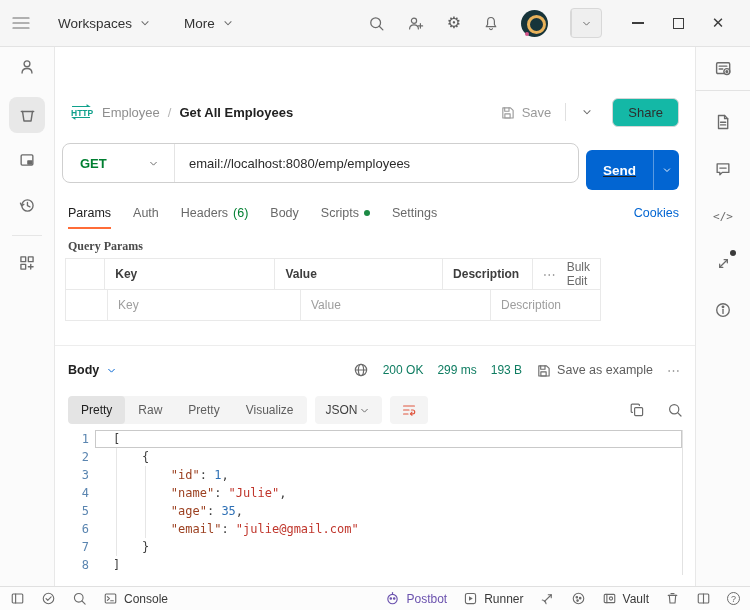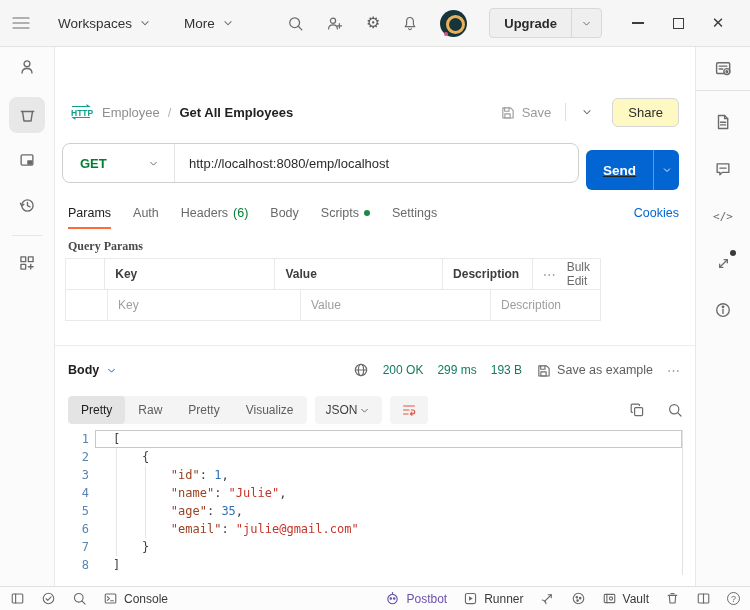--- a/index.html
+++ b/index.html
@@ -57,21 +57,21 @@
   
   .main { left:55px; top:47px; width:640px; height:539px; background:#fff; }
 
   .crumbrow { left:0; top:45px; width:640px; height:40px; display:flex; align-items:center; padding:0 16px 0 13px; gap:8px; }
   .crumb-col { font-size:13px; color:#8F8F8F; }
   .crumb-sep { font-size:13px; color:#B5B5B5; }
   .crumb-req { font-size:13px; color:#212121; font-weight:600; }
   .save-grp { display:flex; align-items:center; gap:7px; color:#9A9A9A; }
   .save-grp .savelbl { font-size:13px; }
   .vdiv { width:1px; height:18px; background:#E0E0E0; }
-  .share-btn { border:1px solid #D6D6D6; border-radius:6px; background:#fef9c3; padding:6px 15px; font-size:13px; color:#2E2E2E; margin-left:10px; }
+  .share-btn { border:1px solid #D6D6D6; border-radius:6px; background:#14b8a6; padding:6px 15px; font-size:13px; color:#2E2E2E; margin-left:10px; }
 
   .urlrow { left:0; top:96px; width:640px; height:40px; }
   .url-box { position:absolute; left:7px; top:0; width:517px; height:40px; border:1px solid #CFCFCF; border-radius:8px; background:#fff; display:flex; align-items:center; }
   .method-sec { width:112px; height:100%; display:flex; align-items:center; justify-content:space-between; padding:0 14px 0 17px; border-right:1px solid #E4E4E4; }
   .method-sec .mlabel { font-size:13px; font-weight:700; color:var(--get); }
   .url-text { padding-left:14px; font-size:13px; color:#2B2B2B; }
   .send-btn { position:absolute; left:531px; top:7px; width:93px; height:40px; background:var(--blue); border-radius:6px; display:flex; align-items:stretch; overflow:hidden;text-decoration:underline; }
   .send-btn .slbl { flex:1; display:flex; align-items:center; justify-content:center; color:#fff; font-size:13.5px; font-weight:600; }
   .send-btn .schev { width:26px; display:flex; align-items:center; justify-content:center; border-left:1px solid rgba(255,255,255,.35); }
   .send-btn svg.i { stroke:#fff; }
@@ -197,21 +197,20 @@
         <line x1="11.2" y1="10.4" x2="15.6" y2="10.4"></line>
       </svg>
     <span class="gear-glyph">⚙</span>
     <svg class="i" width="16" height="17" viewBox="0 0 16 16">
         <path d="M8 2 C5.9 2 4.6 3.7 4.6 5.8 V9 L3.2 11.2 h9.6 L11.4 9 V5.8 C11.4 3.7 10.1 2 8 2 z"></path>
         <path d="M6.6 13.2 a1.6 1.6 0 0 0 2.8 0"></path>
       </svg>
     <div class="avatar"></div>
   </div>
   <div class="upgrade">
-    <div class="lbl">Upgrade</div>
     <div class="chev">
         <svg class="i" width="13" height="13" viewBox="0 0 16 16">
           <use href="#chev"></use>
         </svg>
       </div>
   </div>
   <div class="winctl">
     <div class="winbtn">
         <div class="min-glyph"></div>
       </div>
@@ -389,21 +388,21 @@
   </div>
 
   <div class="urlrow abs">
     <div class="url-box">
       <div class="method-sec">
         <span class="mlabel">GET</span>
         <svg class="i" width="13" height="13" viewBox="0 0 16 16">
             <use href="#chev"></use>
           </svg>
       </div>
-      <div class="url-text">http://localhost:8080/emp/localhost</div>
+      <div class="url-text">email://localhost:8080/emp/employees</div>
     </div>
     <div class="send-btn">
       <div class="slbl">Send</div>
       <div class="schev">
           <svg class="i" width="12" height="12" viewBox="0 0 16 16">
             <use href="#chev"></use>
           </svg>
         </div>
     </div>
   </div>

